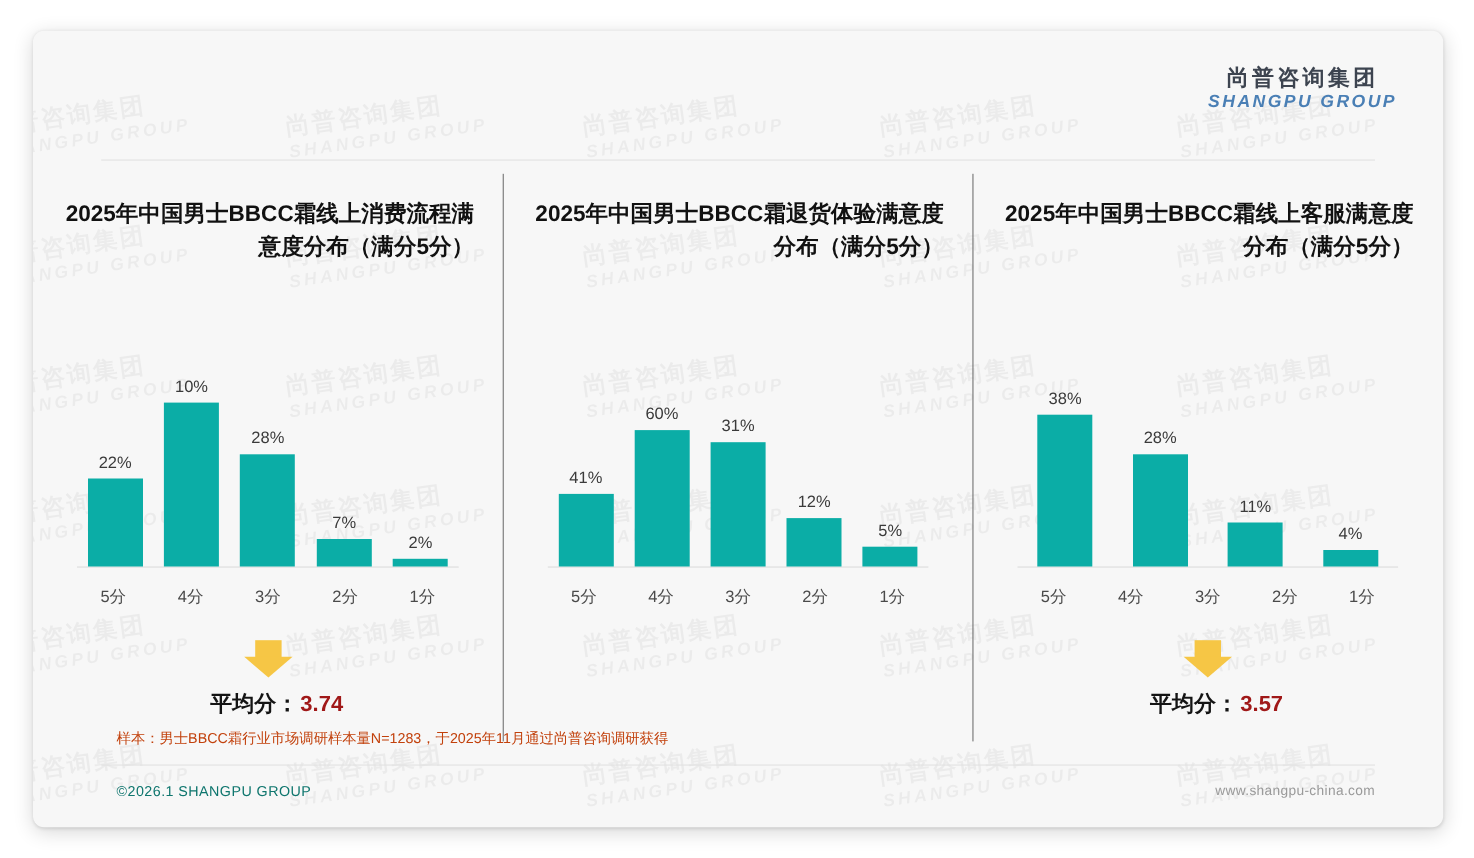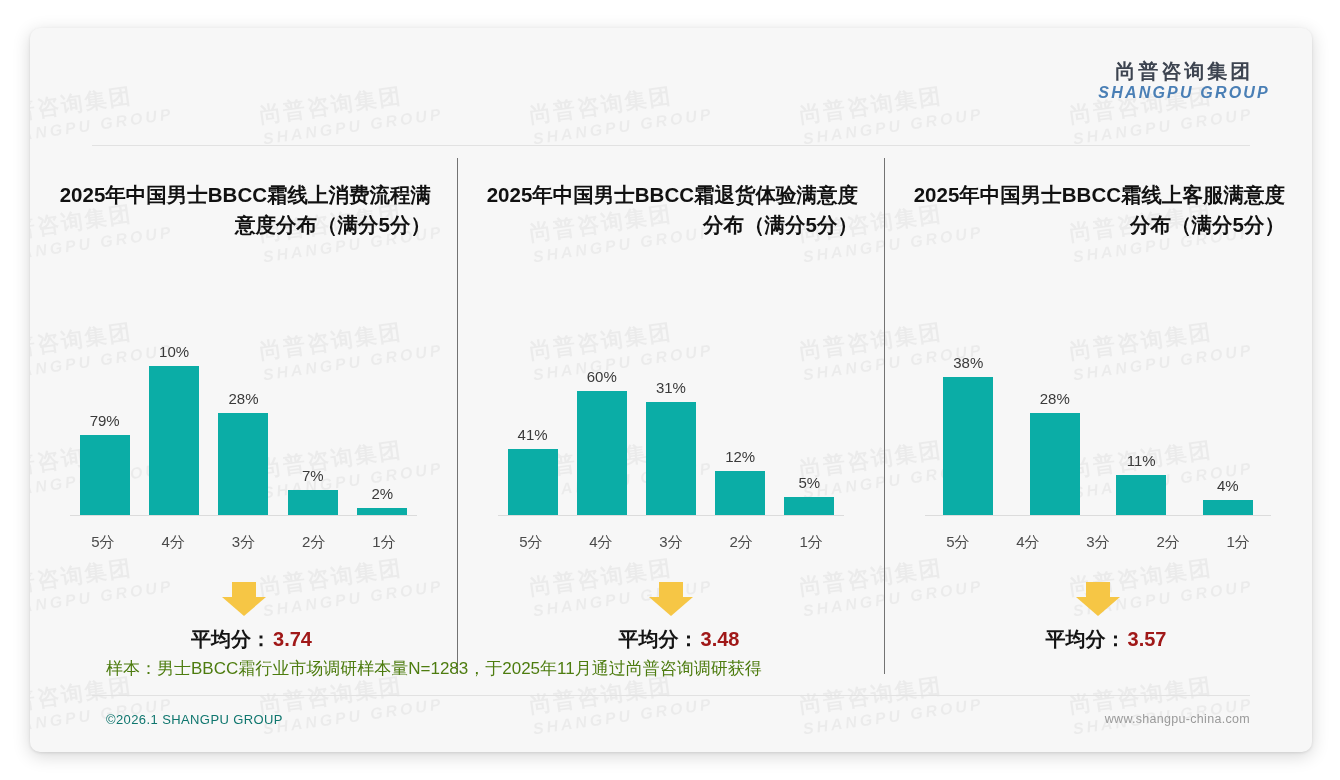--- a/index.html
+++ b/index.html
@@ -184,22 +184,22 @@
   .avg-line .score {
     color: #A01818;
     font-weight: 700;
     margin-left: 2px;
   }
 
   
   .footnote {
     position: absolute;
     left: 76px; bottom: 72px;
-    font-size: 17px;
-    color: #4d7c0f;
+    font-size: 13px;
+    color: #c2410c;
     z-index: 3;
   }
   .footer-rule {
     position: absolute;
     left: 62px; bottom: 56px;
     width: 1158px; height: 1px;
     background: #e2e2e2;
     z-index: 3;
   }
   .footer {
@@ -358,21 +358,21 @@
     </div>
   </div>
   <div class="header-rule"></div>
 
   <div class="charts" id="charts-row">
       <div class="panel">
         <div class="panel-title">2025年中国男士BBCC霜线上消费流程满意度分布（满分5分）</div>
         <div class="plot">
           <div class="bars">
             <div class="bar-group">
-              <div class="bar-value">79%</div>
+              <div class="bar-value">22%</div>
               <div class="bar" style="height: 80.08px; background: rgb(11, 173, 166);"></div>
             </div>
             <div class="bar-group">
               <div class="bar-value">10%</div>
               <div class="bar" style="height: 149.24px; background: rgb(11, 173, 166);"></div>
             </div>
             <div class="bar-group">
               <div class="bar-value">28%</div>
               <div class="bar" style="height: 101.92px; background: rgb(11, 173, 166);"></div>
             </div>
@@ -427,27 +427,20 @@
             </div>
           </div>
           <div class="xaxis">
             <div class="xtick">5分</div>
             <div class="xtick">4分</div>
             <div class="xtick">3分</div>
             <div class="xtick">2分</div>
             <div class="xtick">1分</div>
           </div>
         </div>
-        <div class="avg-zone">
-          <div class="arrow">
-            <div class="shaft"></div>
-            <div class="head"></div>
-          </div>
-          <div class="avg-line"><span>平均分：</span><span class="score">3.48</span></div>
-        </div>
       </div>
       <div class="panel">
         <div class="panel-title">2025年中国男士BBCC霜线上客服满意度分布（满分5分）</div>
         <div class="plot">
           <div class="bars">
             <div class="bar-group">
               <div class="bar-value">38%</div>
               <div class="bar" style="height: 138.32px; background: rgb(11, 173, 166);"></div>
             </div>
             <div class="bar-group">

